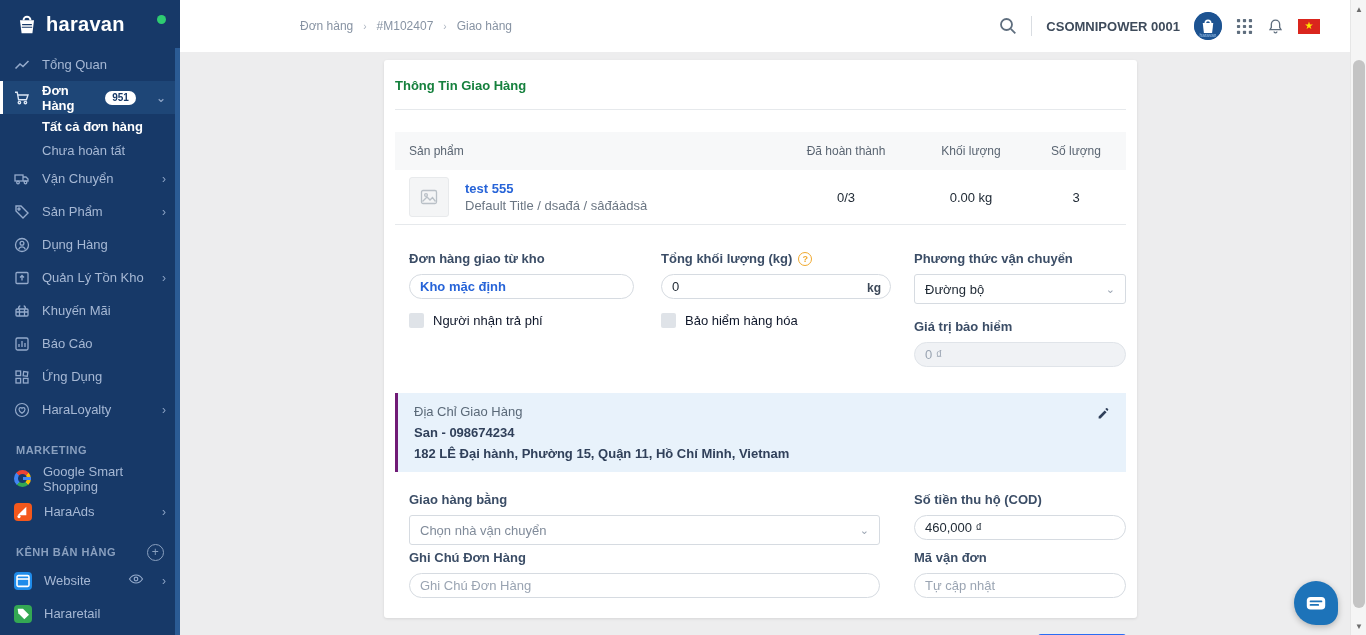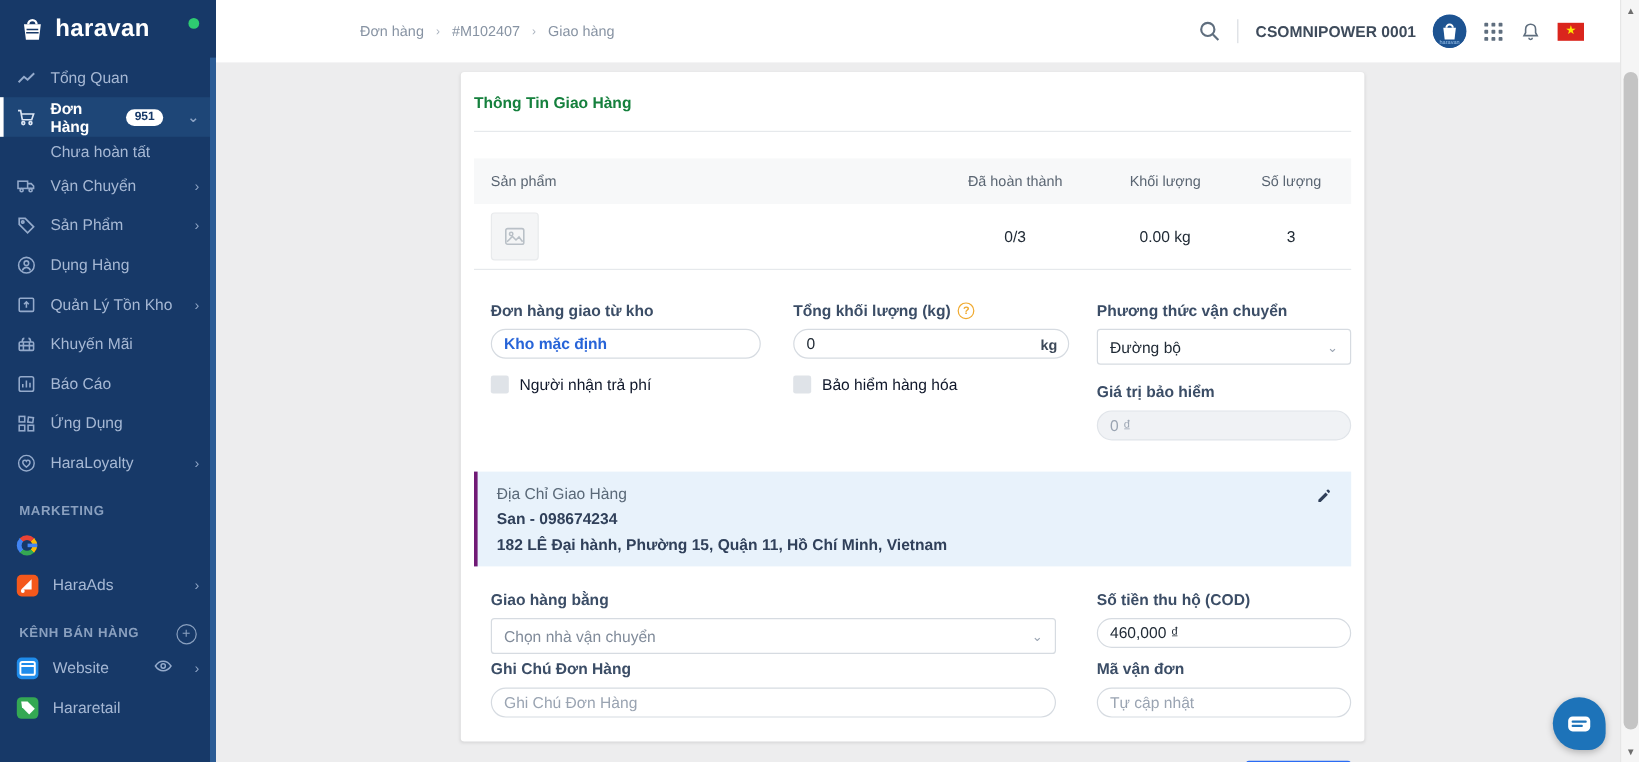--- a/index.html
+++ b/index.html
@@ -121,20 +121,23 @@
     <svg viewBox="0 0 16 16" fill="none" stroke="currentColor" stroke-width="1.4">
         <path d="M1 2.2h2.2l1.4 7.6h7.8L14 5H4"></path>
         <circle cx="5.4" cy="12.6" r="1.2"></circle>
         <circle cx="11.4" cy="12.6" r="1.2"></circle>
       </svg>
     <span>Đơn Hàng</span>
     <span class="badge">951</span>
     <span class="chev">⌄</span>
   </div>
 
+  <div class="sub-item active">
+    <span>Tất cả đơn hàng</span>
+  </div>
   <div class="sub-item">
     <span>Chưa hoàn tất</span>
   </div>
 
   <div class="nav-item">
     <svg viewBox="0 0 16 16" fill="none" stroke="currentColor" stroke-width="1.3">
         <rect x="1" y="4" width="8" height="6"></rect>
         <path d="M9 6h3l2 2v2H9"></path>
         <circle cx="4" cy="11.5" r="1.3"></circle>
         <circle cx="11.5" cy="11.5" r="1.3"></circle>
@@ -204,20 +207,21 @@
     <span>HaraLoyalty</span>
     <span class="chev">›</span>
   </div>
 
   <div class="section-hd">
     <span>MARKETING</span>
   </div>
 
   <div class="nav-item">
     <span class="gicon"></span>
+    <span>Google Smart Shopping</span>
   </div>
 
   <div class="nav-item">
     <span class="sq-icon" style="background:#f4581c;">
       <svg viewBox="0 0 12 12" width="11" height="11">
           <path d="M2 8.5 8.5 2v6.5z" fill="#fff"></path>
           <circle cx="3" cy="9.4" r="1.2" fill="#fff"></circle>
         </svg>
     </span>
     <span>HaraAds</span>
@@ -321,20 +325,24 @@
 
   <div class="tbl-row">
     <div class="col-prod">
       <span class="thumb">
         <svg viewBox="0 0 20 20" width="20" height="20" fill="none" stroke="#b9c0c7" stroke-width="1.3">
             <rect x="2.5" y="3.5" width="15" height="13" rx="1.5"></rect>
             <circle cx="7" cy="8" r="1.4"></circle>
             <path d="M3.5 14.5 8 10l3 3 2.5-2.5 3 4"></path>
           </svg>
       </span>
+      <span>
+        <div class="prod-name">test 555</div>
+        <div class="prod-var">Default Title / dsađá / sâđáàdsà</div>
+      </span>
     </div>
     <div class="col-c2">0/3</div>
     <div class="col-c3">0.00 kg</div>
     <div class="col-c4">3</div>
   </div>
 
   <div class="form1">
     <div class="fcol1">
       <div class="flabel">Đơn hàng giao từ kho</div>
       <input class="inp blue" value="Kho mặc định" style="">

